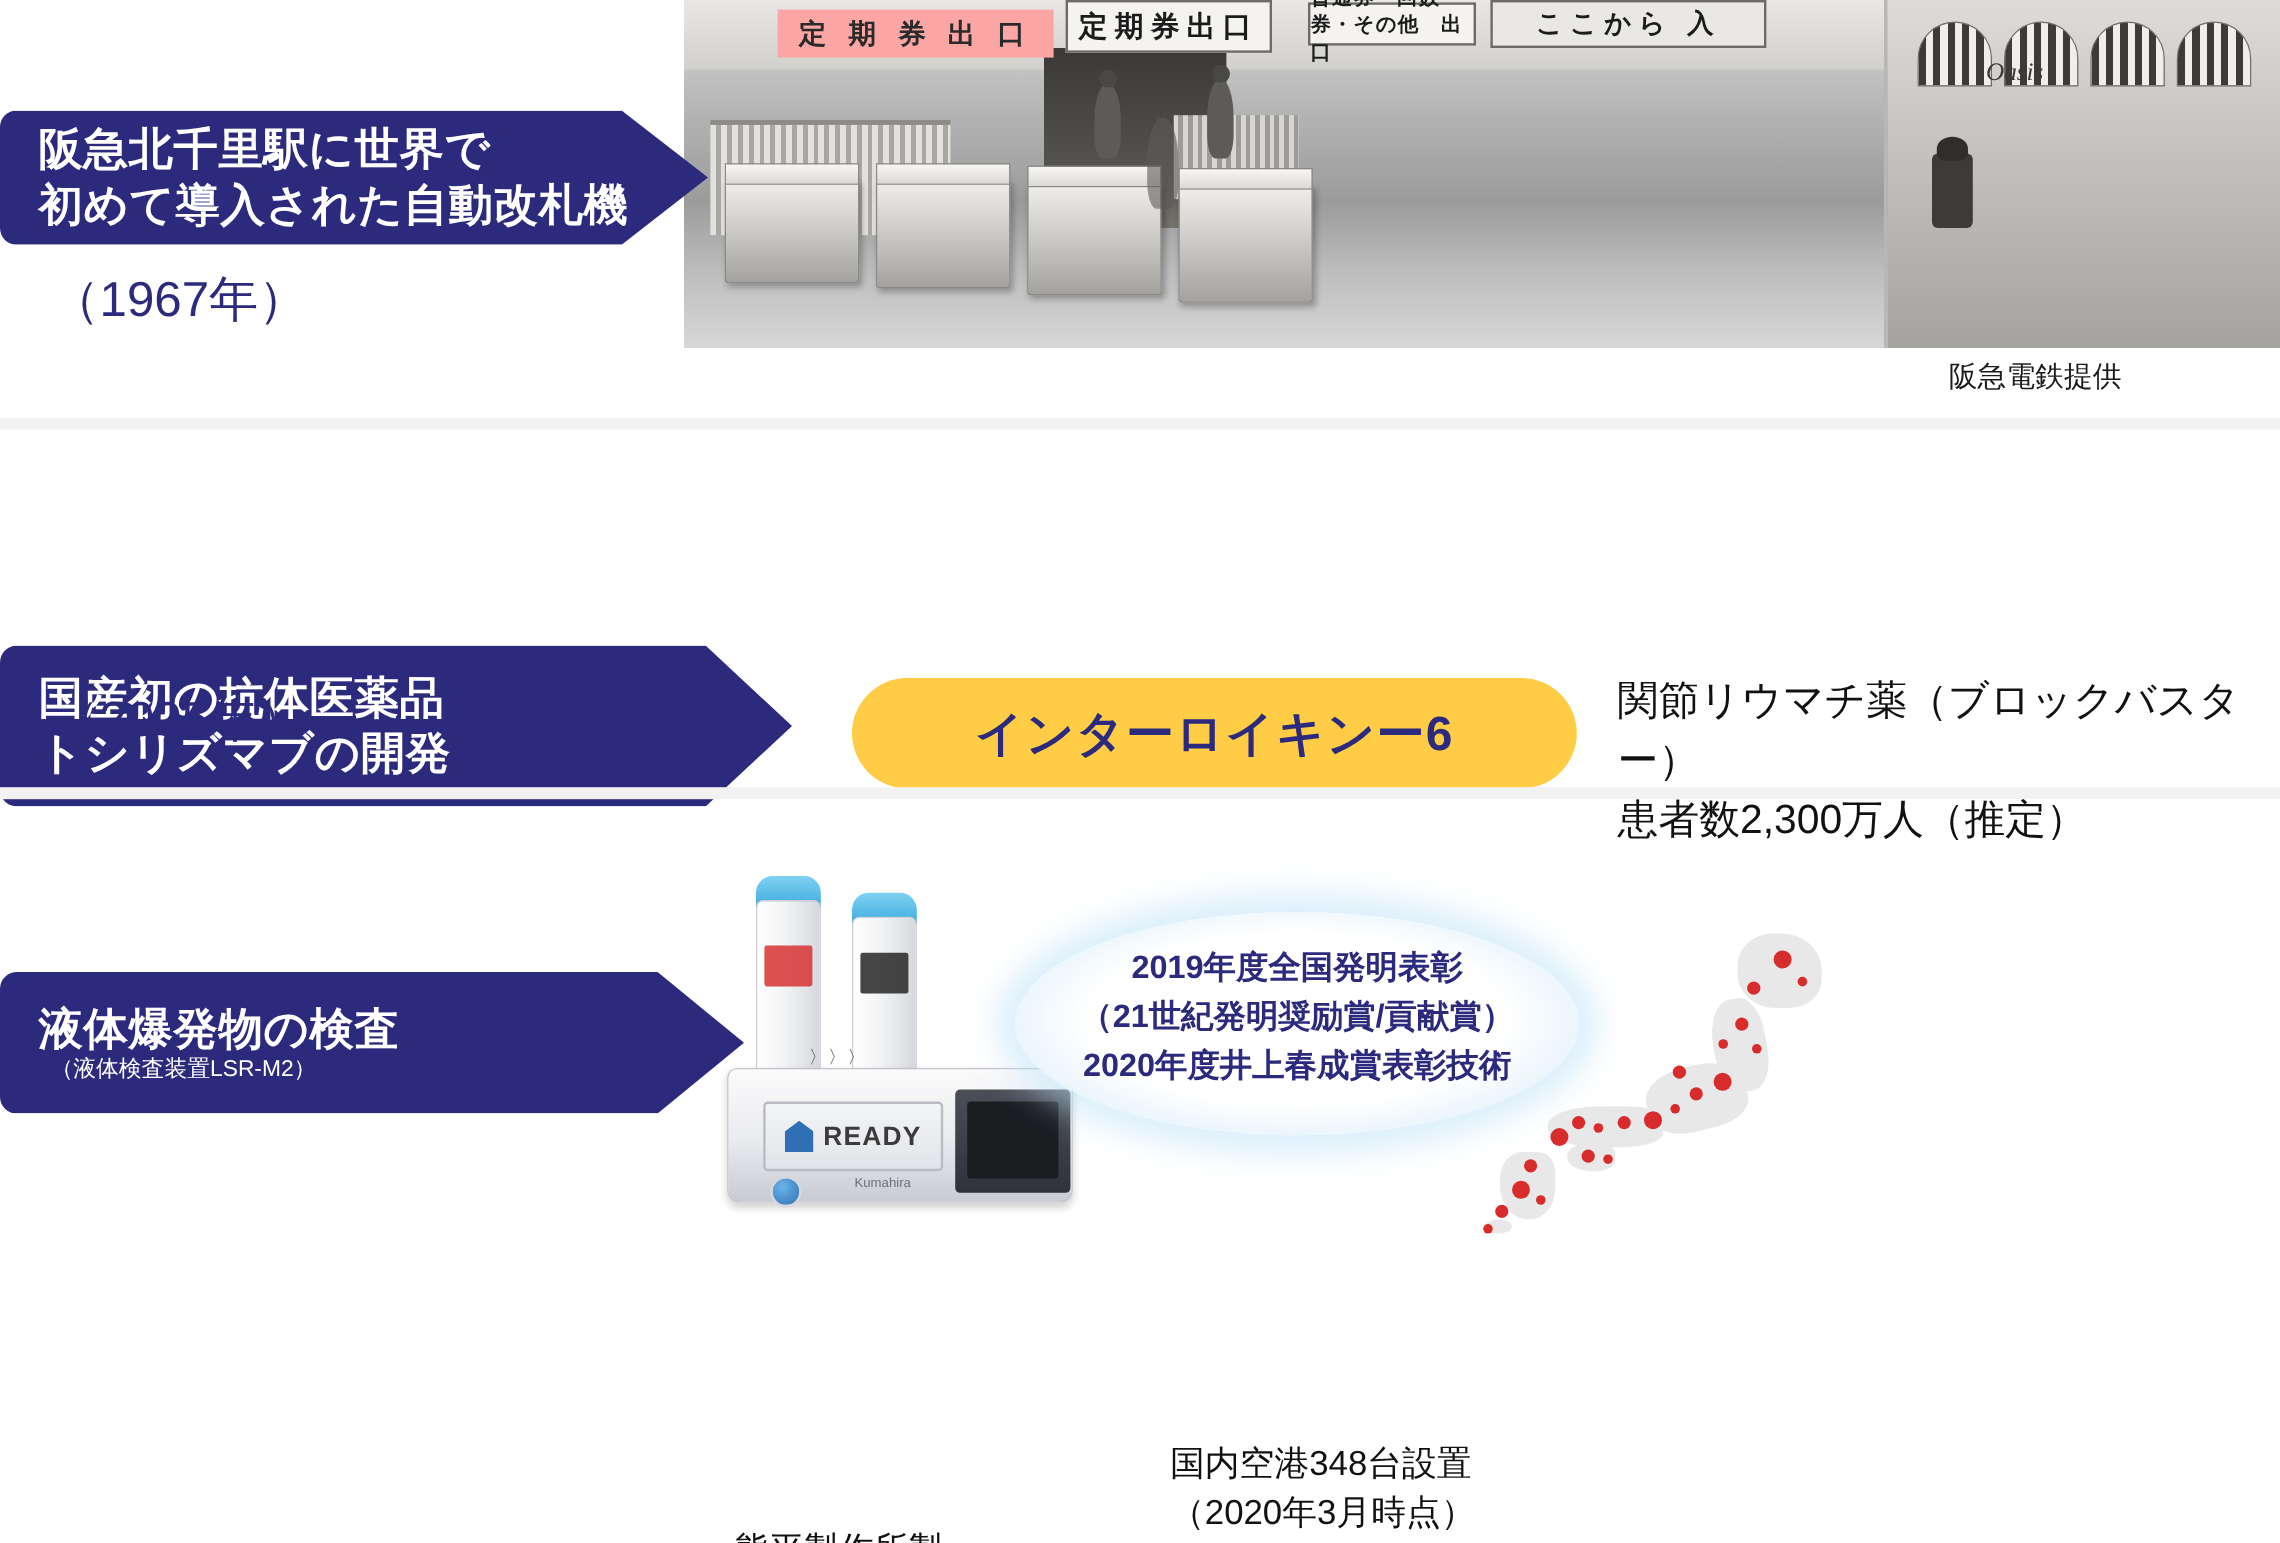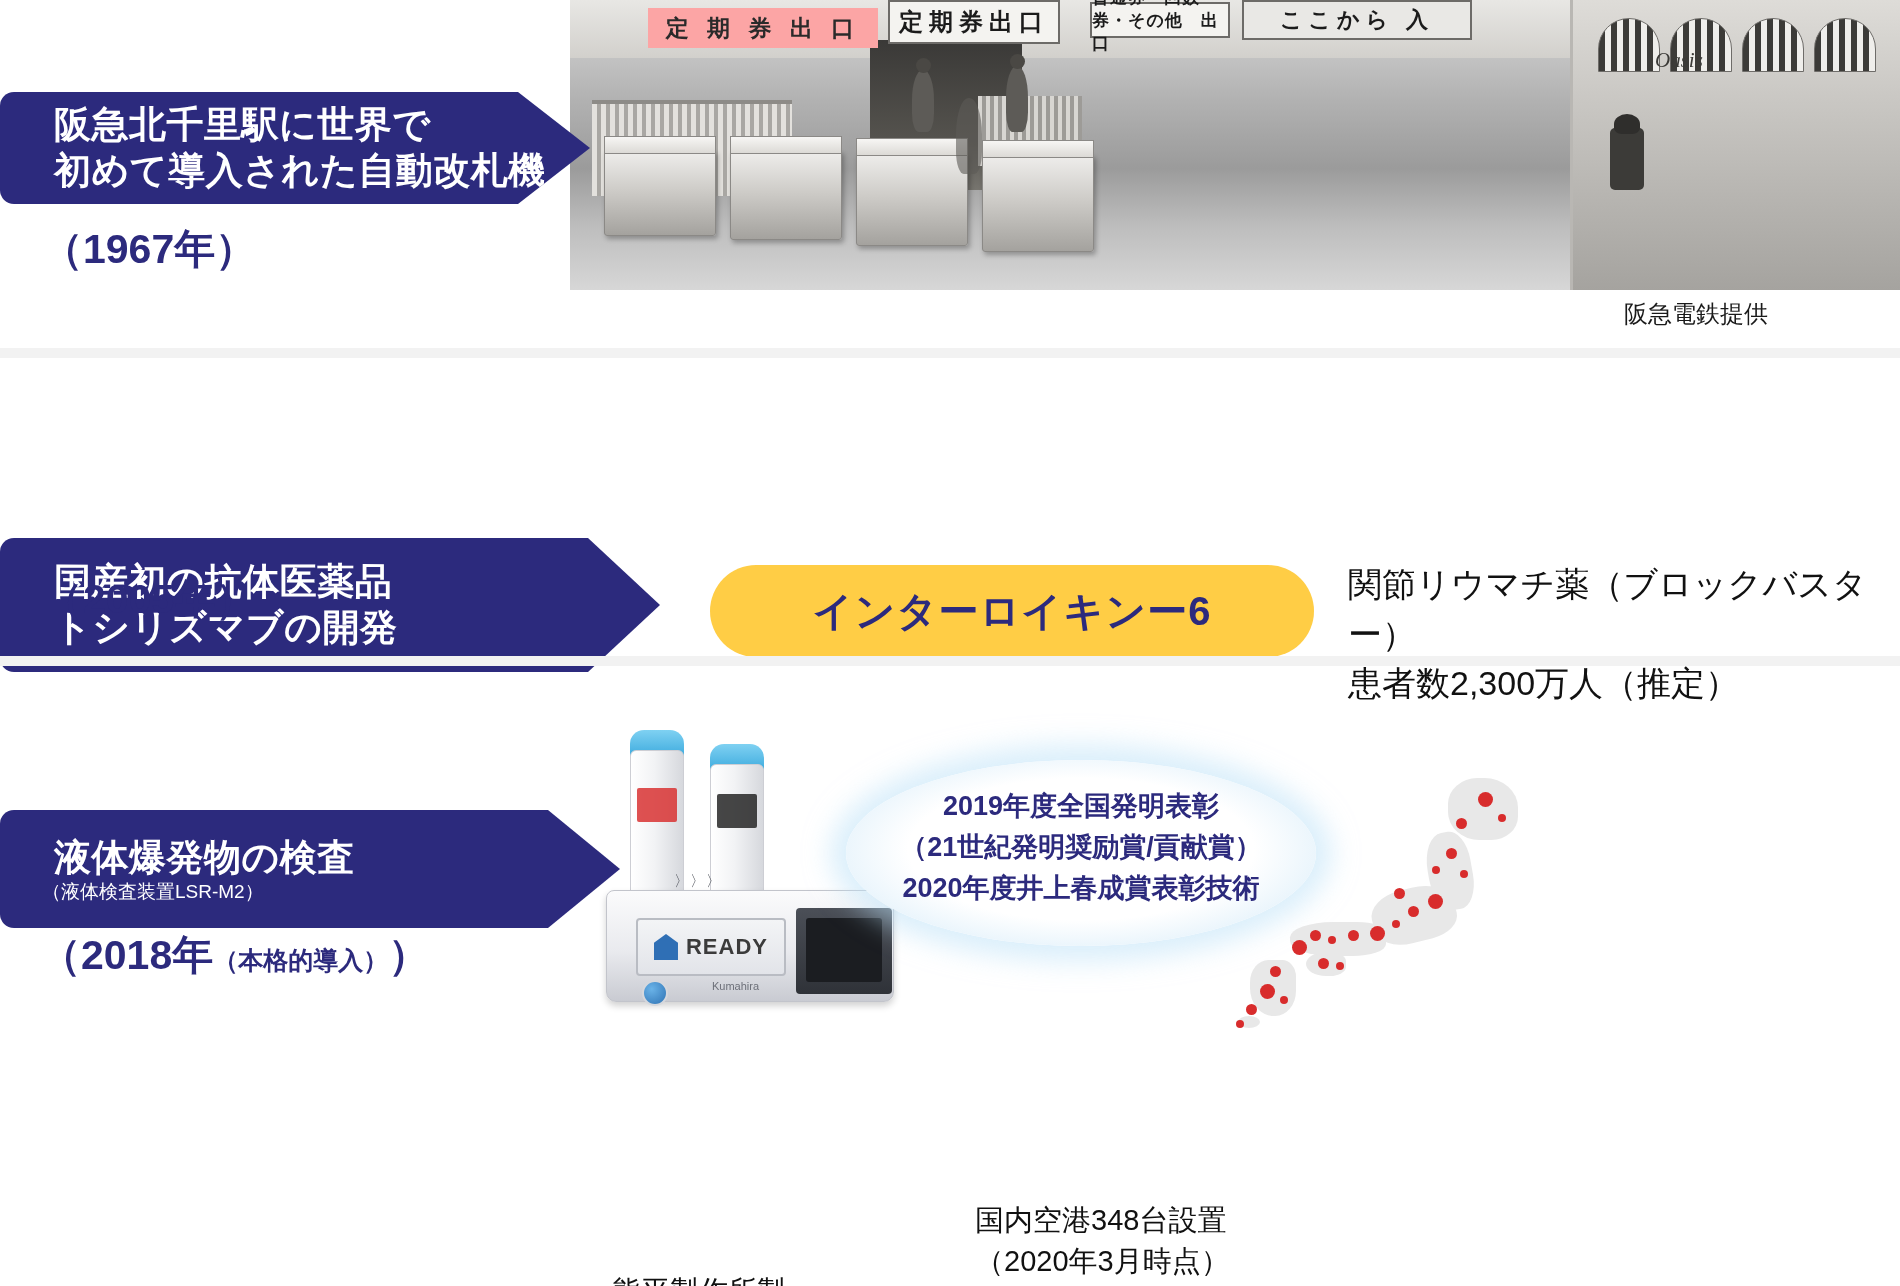--- a/index.html
+++ b/index.html
@@ -26,21 +26,21 @@
     display: flex; align-items: center;
     border-top-left-radius: 14px; border-bottom-left-radius: 14px;
     -webkit-clip-path: polygon(0 0, calc(100% - 72px) 0, 100% 50%, calc(100% - 72px) 100%, 0 100%);
     clip-path: polygon(0 0, calc(100% - 72px) 0, 100% 50%, calc(100% - 72px) 100%, 0 100%);
   }
   .arrow-text {
     color: #ffffff;
     font-weight: bold;
     font-size: 37px;
     line-height: 1.24;
-    padding-left: 54px;
+    padding-left: 32px;
     letter-spacing: 0.5px;
     white-space: pre-line;
   }
   .arrow-sub {
     color: #ffffff;
     font-weight: normal;
     font-size: 19px;
     line-height: 1.2;
     padding-left: 42px;
     letter-spacing: 0px;
@@ -48,21 +48,21 @@
   }
 
   #arrow1 { left: 0; top: 92px; width: 590px; height: 112px; }
   #arrow2 { left: 0; top: 538px; width: 660px; height: 134px; }
   #arrow3 { left: 0; top: 810px; width: 620px; height: 118px; }
 
   
   .year {
     position: absolute;
     color: #2c2a7d;
-    font-weight: bold;
+    font-weight: normal;
     font-size: 41px;
     letter-spacing: 0px;
     white-space: nowrap;
   }
   .year .small { font-size: 25px; }
   #year1 { left: 42px; top: 222px; }
   #year2 { left: 42px; top: 572px; }
   #year3 { left: 40px; top: 928px; }
 
   
@@ -357,21 +357,20 @@
 患者数2,300万人（推定）</div>
 
   <div class="divider" id="div2"></div>
 
   <div class="arrow" id="arrow3">
     <div>
       <div class="arrow-text">液体爆発物の検査</div>
       <div class="arrow-sub">（液体検査装置LSR-M2）</div>
     </div>
   </div>
-  <div class="year" id="year3"><span>（2018年</span><span class="small">（本格的導入）</span><span>）</span></div>
 
   <div id="device">
     <div class="bottle-cap" id="b1c"></div>
     <div class="bottle" id="b1"></div>
     <div class="bottle-lbl" id="b1l"></div>
     <div class="bottle-cap" id="b2c"></div>
     <div class="bottle" id="b2"></div>
     <div class="bottle-lbl" id="b2l"></div>
     <div class="dv" id="dv-arch">〉〉〉 BOTTLE 〉〉〉</div>
     <div class="dv" id="dv-base"></div>

